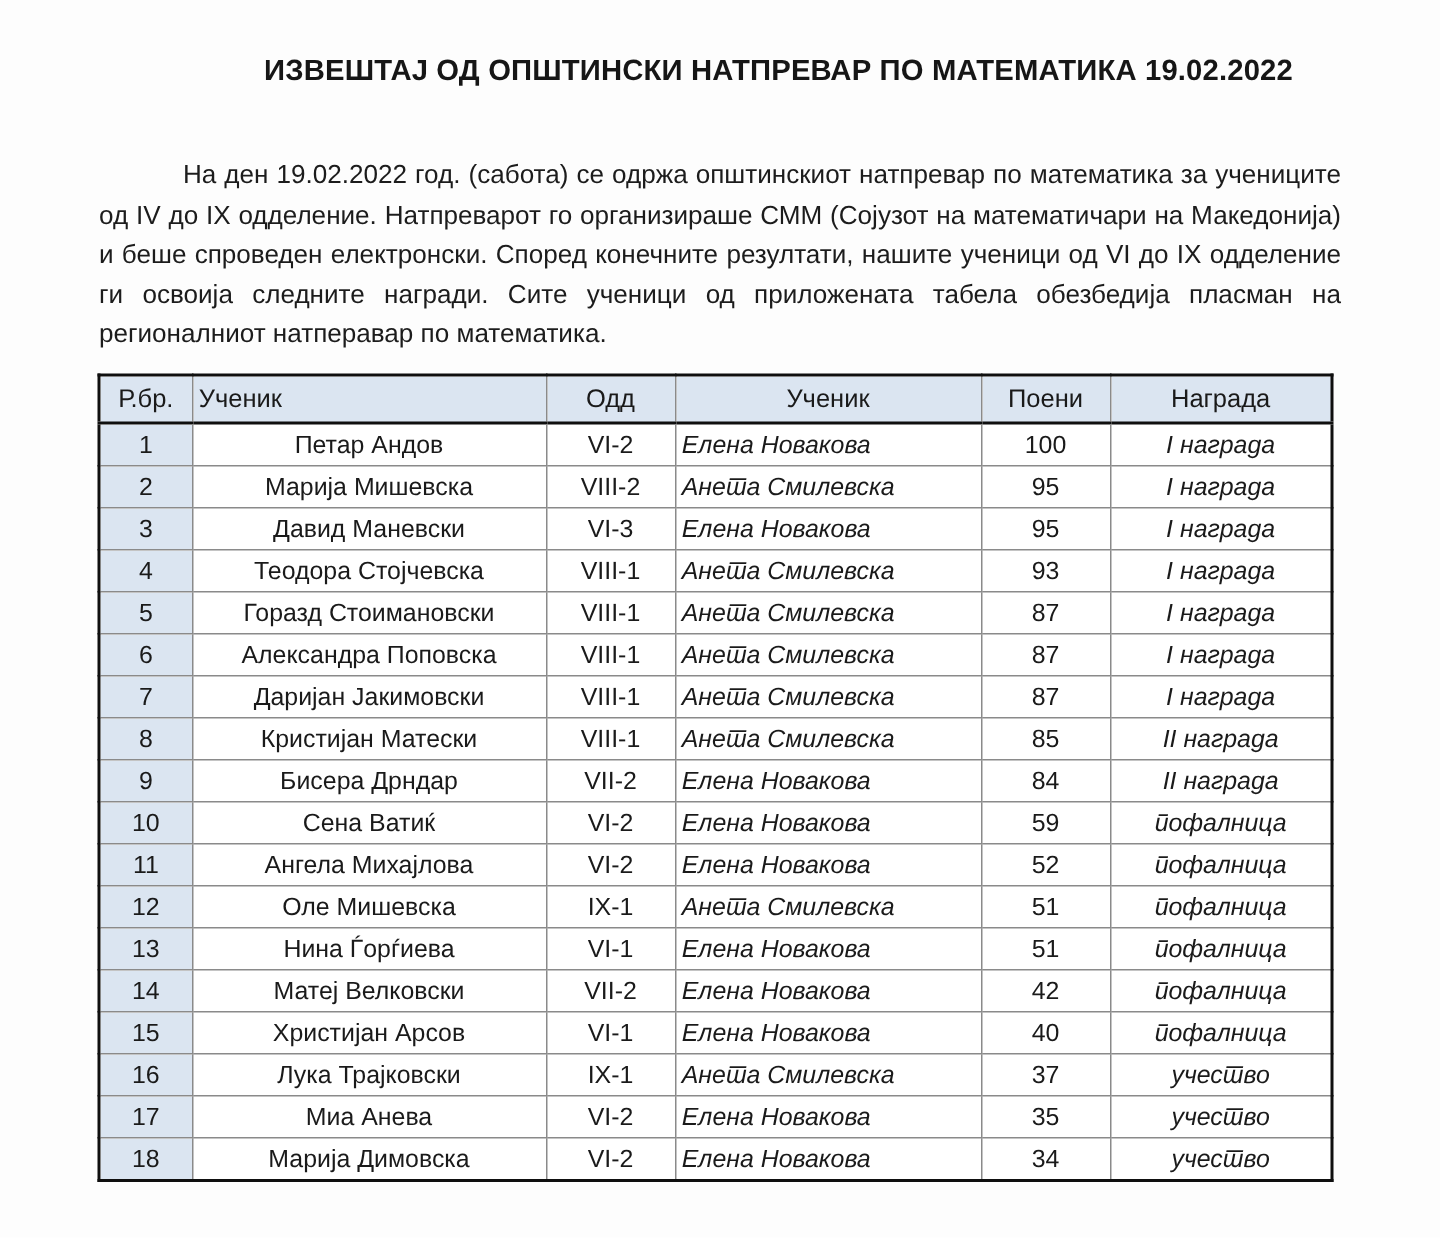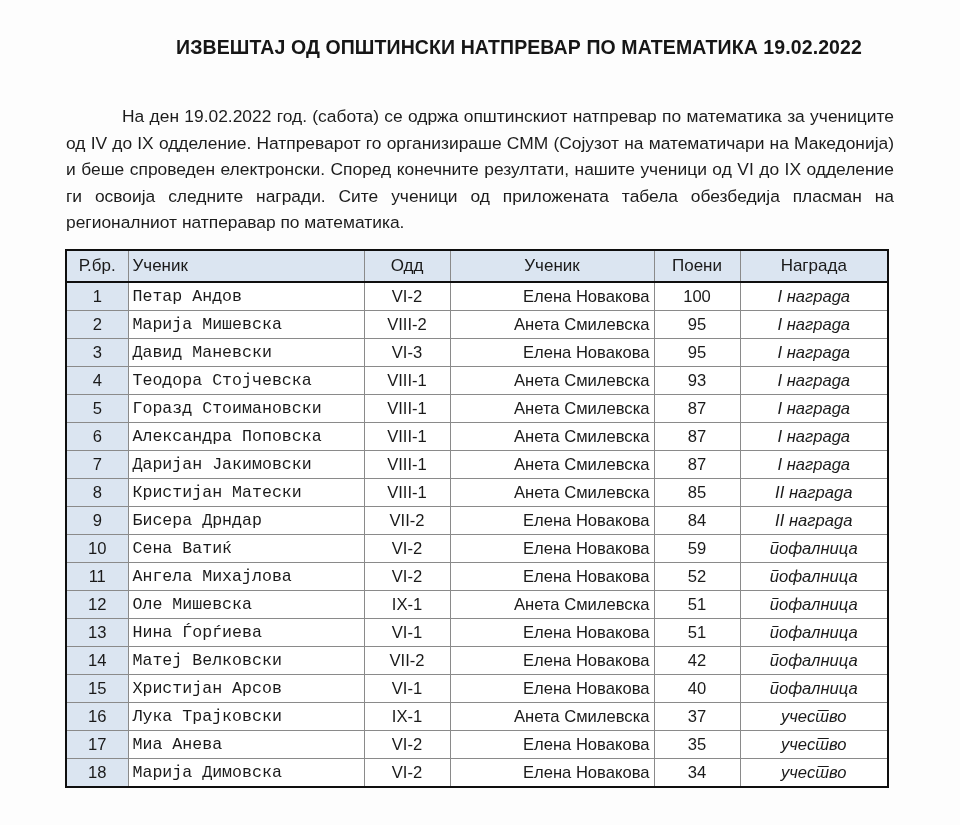--- a/index.html
+++ b/index.html
@@ -103,26 +103,25 @@
   th.h-mentor { text-align: center; }
   th.h-points { text-align: center; }
   th.h-award  { text-align: center; }
 
   
   td.cell-num {
     text-align: center;
     background: #dbe5f1;
   }
   td.cell-name {
-    text-align: left;
+    text-align: center;
     padding-left: 10px;
-    font-family: Liberation Mono, monospace;
   }
   td.cell-grade  { text-align: center; }
-  td.cell-mentor { text-align: right; }
+  td.cell-mentor { text-align: left; font-style: italic; }
   td.cell-points { text-align: center; }
   td.cell-award  { text-align: center; font-style: italic; }
 
   
   td.cell-num, th.h-num { border-right: 2px solid #0f0f0f; }
 </style>
 </head>
 <body>
 
 <div class="page">

